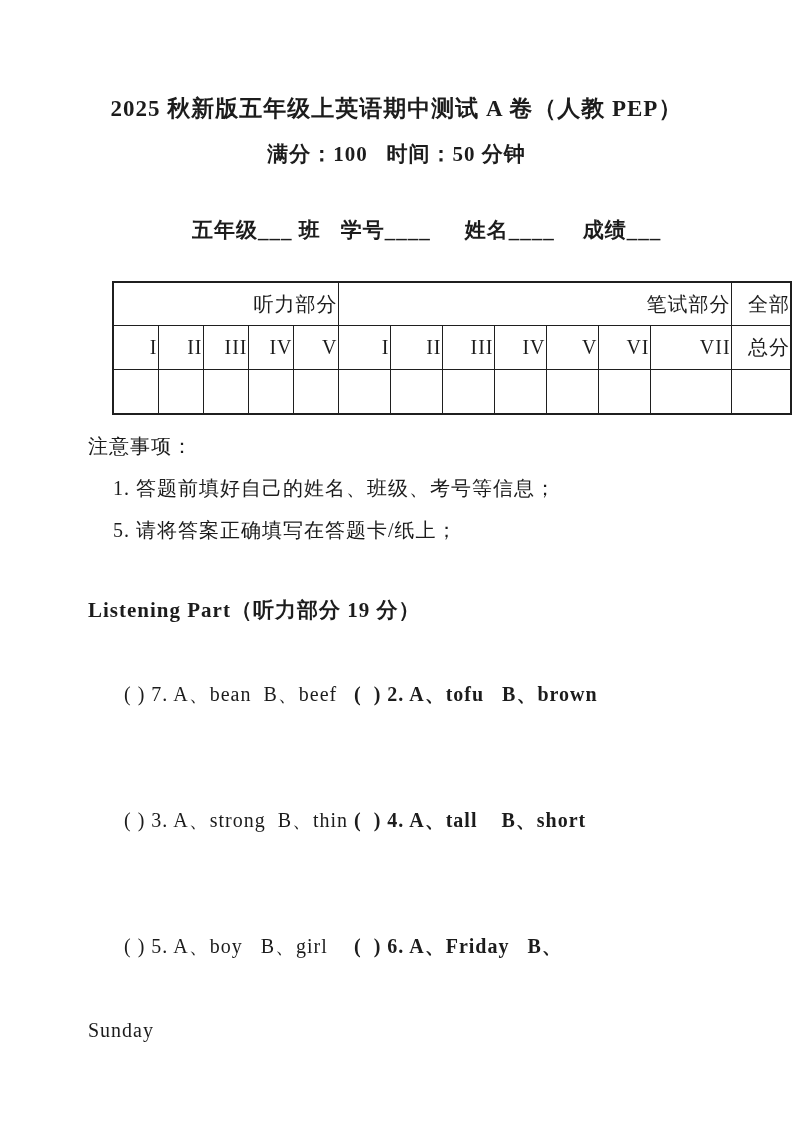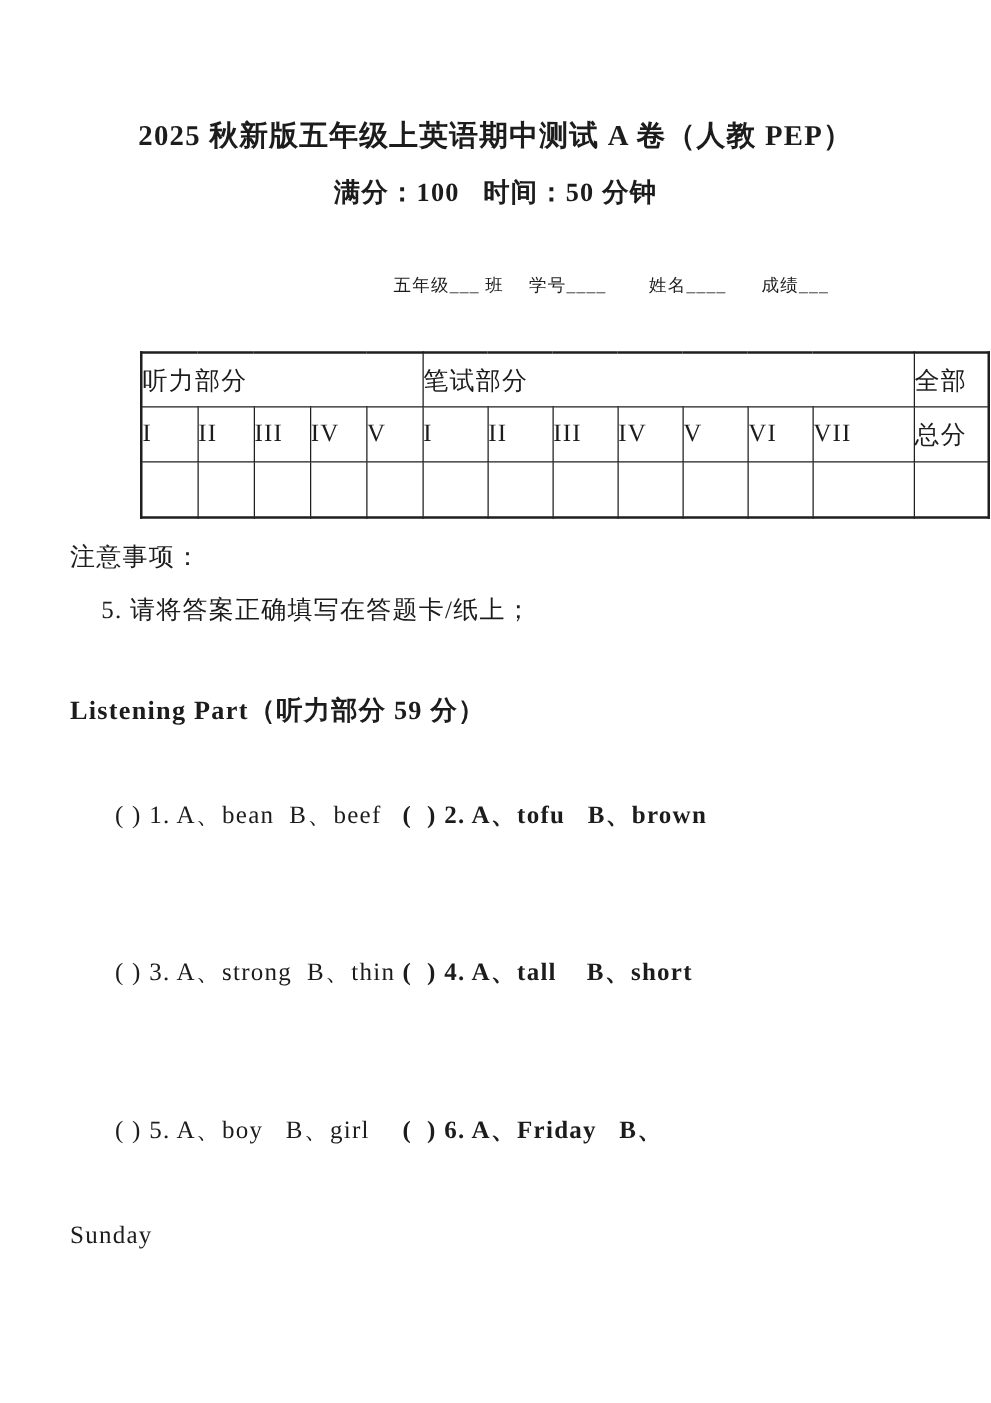--- a/index.html
+++ b/index.html
@@ -35,60 +35,59 @@
     font-size: 21px;
     font-weight: bold;
     line-height: 30px;
     margin-top: 13px;
     letter-spacing: 1px;
     white-space: pre-wrap;
   }
   .student-info {
     margin-top: 16px;
     margin-left: 167px;
-    font-size: 14px;
-    font-weight: normal;
+    font-size: 21px;
+    font-weight: bold;
     line-height: 30px;
     letter-spacing: 1px;
     white-space: pre-wrap;
-    text-align: center;
   }
   .student-info span { white-space: pre-wrap; }
   .gap-a { margin-left: 20px; }
   .gap-b { margin-left: 34px; }
   .gap-c { margin-left: 28px; }
 
   table.score-table {
     border-collapse: collapse;
     table-layout: fixed;
     margin-top: 6px;
     margin-left: 112px;
     width: 677px;
   }
   table.score-table td {
     border: 1.8px solid #1f1f1f;
-    text-align: left;
+    text-align: right;
     vertical-align: middle;
     font-size: 20px;
     padding: 0;
     letter-spacing: 1px;
     overflow: hidden;
   }
   table.score-table { border: 2.2px solid #1f1f1f; }
   tr.row-section td { height: 42px; }
   tr.row-roman td { height: 43px; }
   tr.row-score td { height: 43px; }
 
   col.c-listen { width: 45px; }
   col.c-write  { width: 52px; }
   col.c-write7 { width: 81px; }
   col.c-total  { width: 60px; }
 
   .body-block {
-    margin-left: 56px;
+    margin-left: 88px;
     margin-right: 60px;
     font-size: 20px;
     line-height: 42px;
     letter-spacing: 1px;
   }
   .notes-block { margin-top: 10px; }
   .note-item { padding-left: 25px; }
 
   .listening-heading {
     margin-top: 38px;
@@ -167,29 +166,30 @@
         <td></td>
         <td></td>
         <td></td>
         <td></td>
       </tr>
     </tbody>
   </table>
 
   <div class="body-block notes-block">
     <div>注意事项：</div>
+    <div class="note-item">1. 答题前填好自己的姓名、班级、考号等信息；</div>
     <div class="note-item">5. 请将答案正确填写在答题卡/纸上；</div>
   </div>
 
-  <div class="body-block listening-heading">Listening Part（听力部分 59 分）</div>
+  <div class="body-block listening-heading">Listening Part（听力部分 19 分）</div>
 
   <div class="body-block">
 
     <div class="q-line">
-      <span class="q-left">( ) 1. A、bean  B、beef</span><span class="q-right">(  ) 2. A、tofu   B、brown</span>
+      <span class="q-left">( ) 7. A、bean  B、beef</span><span class="q-right">(  ) 2. A、tofu   B、brown</span>
     </div>
     <div class="q-line">
       <span class="q-left">( ) 3. A、strong  B、thin</span><span class="q-right">(  ) 4. A、tall    B、short</span>
     </div>
     <div class="q-line">
       <span class="q-left">( ) 5. A、boy   B、girl</span><span class="q-right">(  ) 6. A、Friday   B、</span>
     </div>
     <div class="q-line">Sunday</div>
 
   </div>

